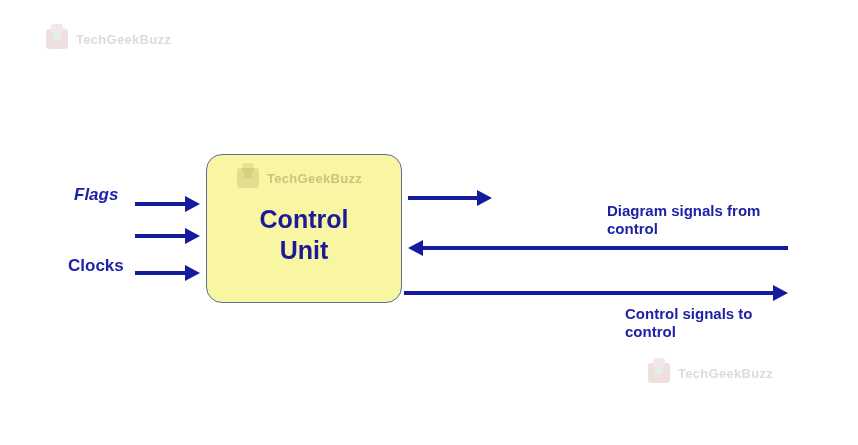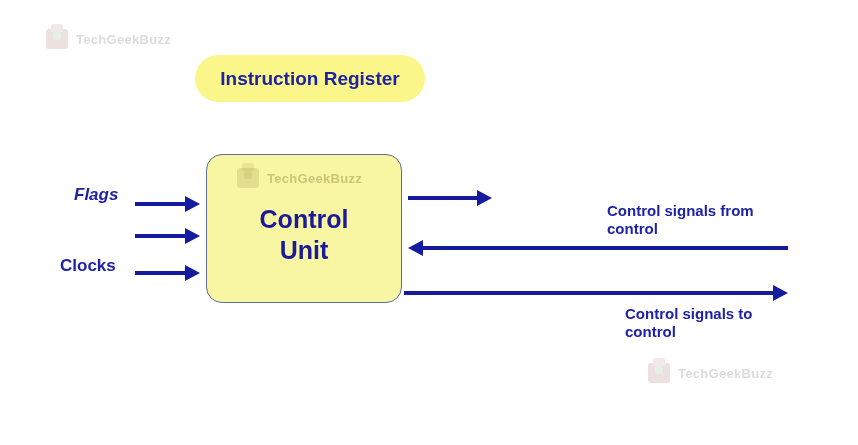--- a/index.html
+++ b/index.html
@@ -61,53 +61,52 @@
 </head>
 <body>
 
 <div class="canvas">
 
   <div class="watermark" style="left:46px;top:29px;">
     <span class="wm-icon"></span>
     <span class="wm-text">TechGeekBuzz</span>
   </div>
 
-  <div class="pill">Instruction Register</div>
 
   <div class="cu-box">
     <div class="watermark wm-on-yellow">
       <span class="wm-icon"></span>
       <span class="wm-text">TechGeekBuzz</span>
     </div>
     <div class="cu-label">Control
 Unit</div>
   </div>
 
   <div class="io-label" style="left:74px;top:185px;font-style:italic;">Flags</div>
-  <div class="io-label" style="left:60px;top:256px;text-align:right;">Clocks</div>
+  <div class="io-label" style="left:68px;top:256px;text-align:right;">Clocks</div>
 
   <div class="arrow" style="left:135px;top:196px;width:65px;">
     <div class="shaft"></div>
     <div class="head-r"></div>
   </div>
   <div class="arrow" style="left:135px;top:228px;width:65px;">
     <div class="shaft"></div>
     <div class="head-r"></div>
   </div>
   <div class="arrow" style="left:135px;top:265px;width:65px;">
     <div class="shaft"></div>
     <div class="head-r"></div>
   </div>
 
   <div class="arrow" style="left:408px;top:190px;width:84px;">
     <div class="shaft"></div>
     <div class="head-r"></div>
   </div>
 
-  <div class="sig-label" style="left:607px;top:202px;">Control signals from
+  <div class="sig-label" style="left:607px;top:202px;">Diagram signals from
 control</div>
   <div class="arrow" style="left:408px;top:240px;width:380px;">
     <div class="head-l"></div>
     <div class="shaft"></div>
   </div>
 
   <div class="arrow" style="left:404px;top:285px;width:384px;">
     <div class="shaft"></div>
     <div class="head-r"></div>
   </div>

